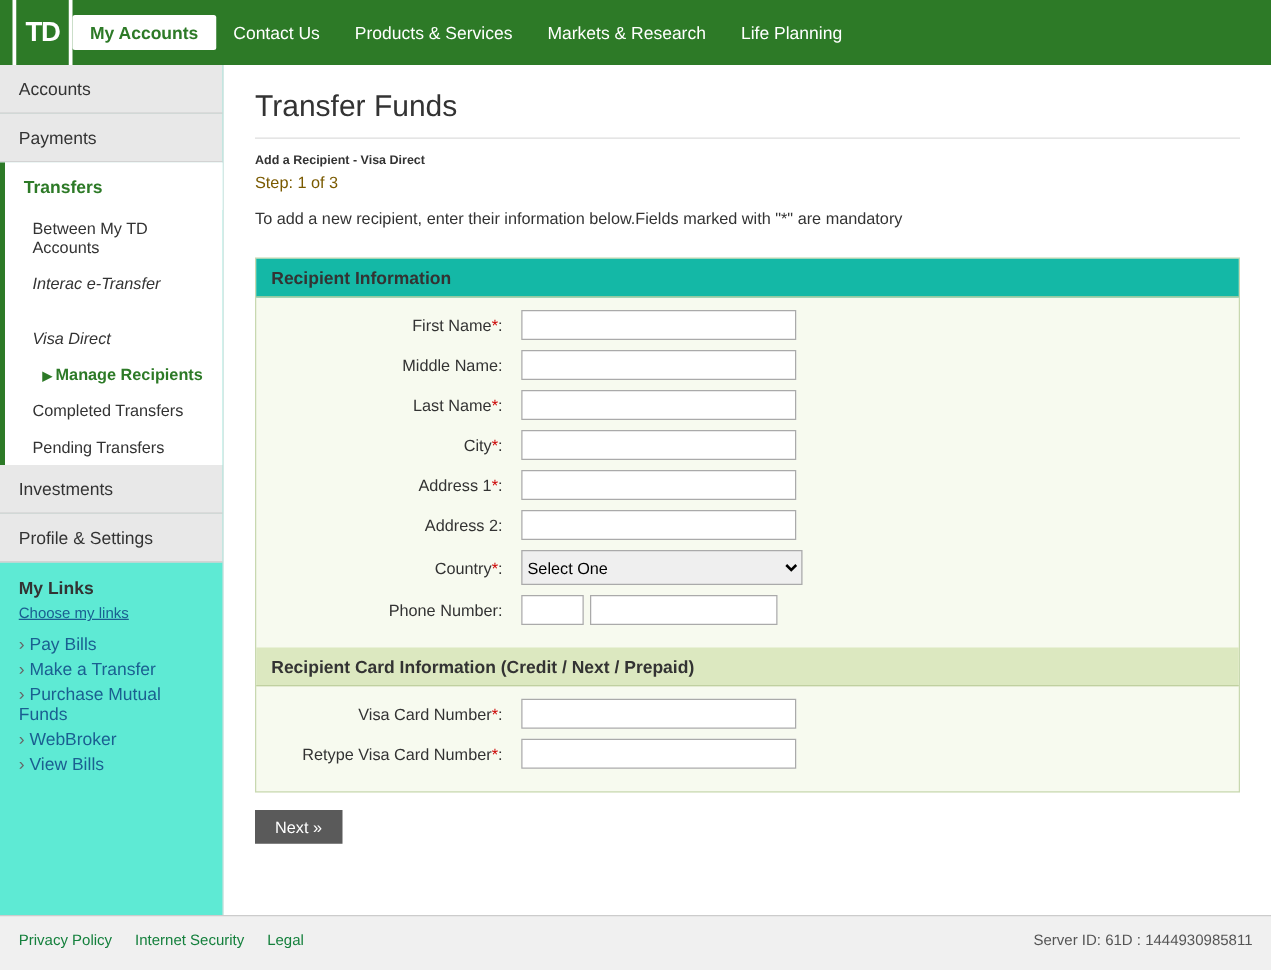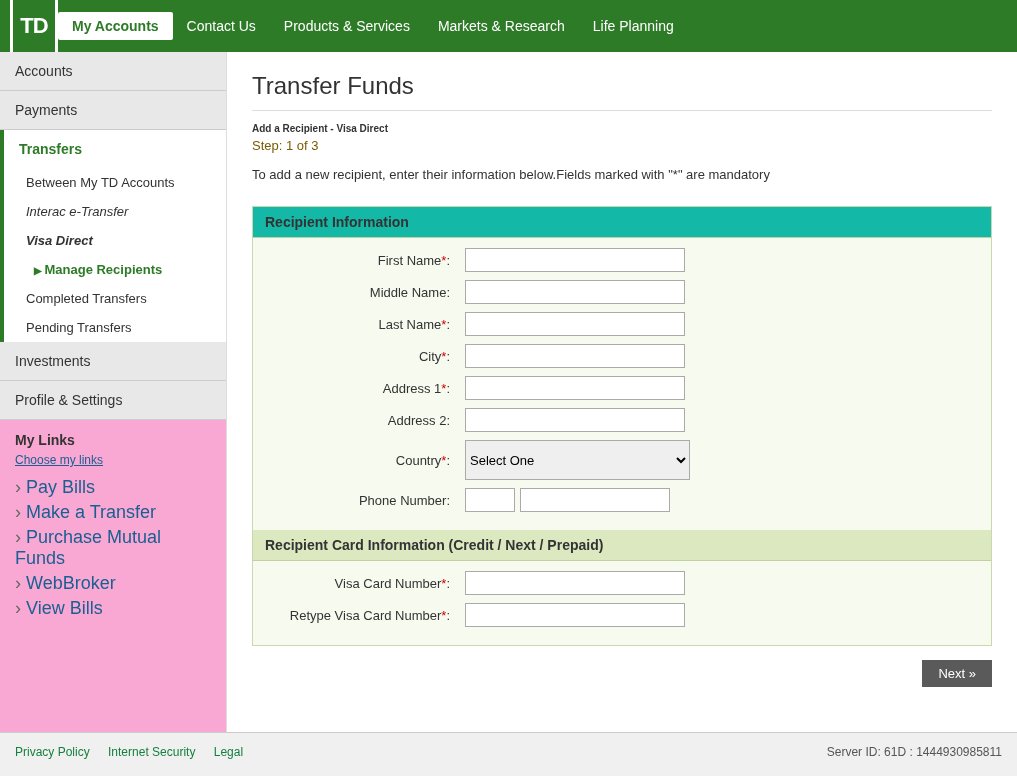--- a/index.html
+++ b/index.html
@@ -48,23 +48,23 @@
 
     
     #main-layout {
       display: flex;
       min-height: 680px;
       background: #fff;
     }
 
     
     #sidebar {
-      width: 227px;
+      width: 179px;
       flex-shrink: 0;
-      background: #f9a8d4;
+      background: #5eead4;
       border-right: 1px solid #ddd;
       padding-top: 0;
     }
     .sidebar-top-item {
       display: block;
       padding: 11px 15px;
       font-size: 14px;
       color: #333;
       text-decoration: none;
       background: #e8e8e8;
@@ -86,22 +86,23 @@
     .sidebar-sub-item {
       display: block;
       padding: 7px 15px 7px 22px;
       font-size: 13px;
       color: #333;
       text-decoration: none;
       cursor: pointer;
     }
     .sidebar-sub-item.italic { font-style: italic; }
     .sidebar-sub-item.active-sub {
-      font-weight: bold;
-      color: #333;
+      font-weight: normal;
+      color: #333;
+      margin-top: 15px;
     }
     .sidebar-sub-item.bold-green {
       color: #2d7a27;
       font-weight: bold;
       padding-left: 30px;
     }
     .sidebar-sub-item.bold-green::before {
       content: '▶ ';
       font-size: 10px;
     }
@@ -138,21 +139,21 @@
     #my-links ul {
       list-style: none;
       padding: 0;
     }
     #my-links ul li {
       padding: 2px 0;
     }
     #my-links ul li a {
       color: #1a5f91;
       text-decoration: none;
-      font-size: 18px;
+      font-size: 14px;
       cursor: pointer;
     }
     #my-links ul li a::before {
       content: '› ';
       color: #666;
     }
 
     
     #content {
       flex: 1;
@@ -223,21 +224,21 @@
     }
     .form-input {
       width: 220px;
       height: 24px;
       border: 1px solid #aaa;
       padding: 2px 5px;
       font-size: 13px;
     }
     .form-select {
       width: 225px;
-      height: 40px;
+      height: 28px;
       border: 1px solid #aaa;
       font-size: 13px;
     }
     .phone-row {
       display: flex;
       gap: 5px;
     }
     .phone-area {
       width: 50px;
       height: 24px;
@@ -245,21 +246,20 @@
     }
     .phone-main {
       width: 150px;
       height: 24px;
       border: 1px solid #aaa;
     }
 
     
     .button-row {
       display: flex;
-      justify-content: flex-end;
       margin-top: 14px;
     }
     .next-btn {
       background: #5a5a5a;
       color: #fff;
       border: none;
       padding: 6px 16px;
       font-size: 13px;
       cursor: pointer;
     }

